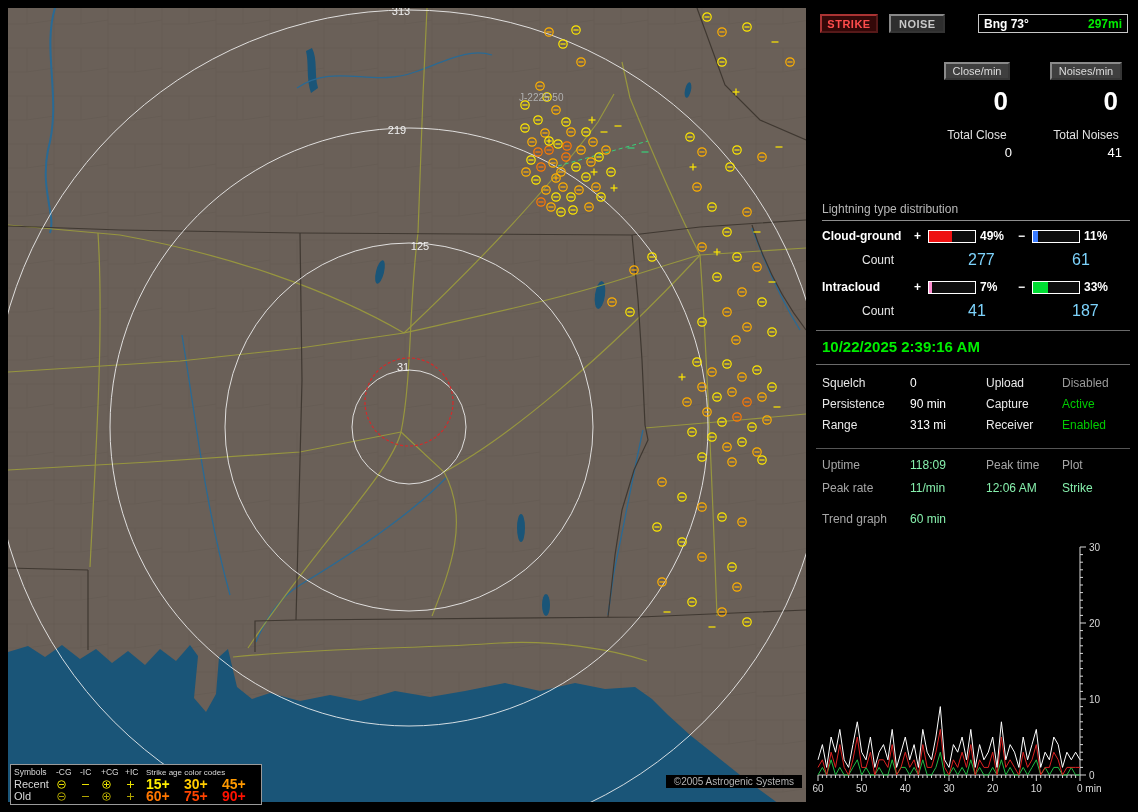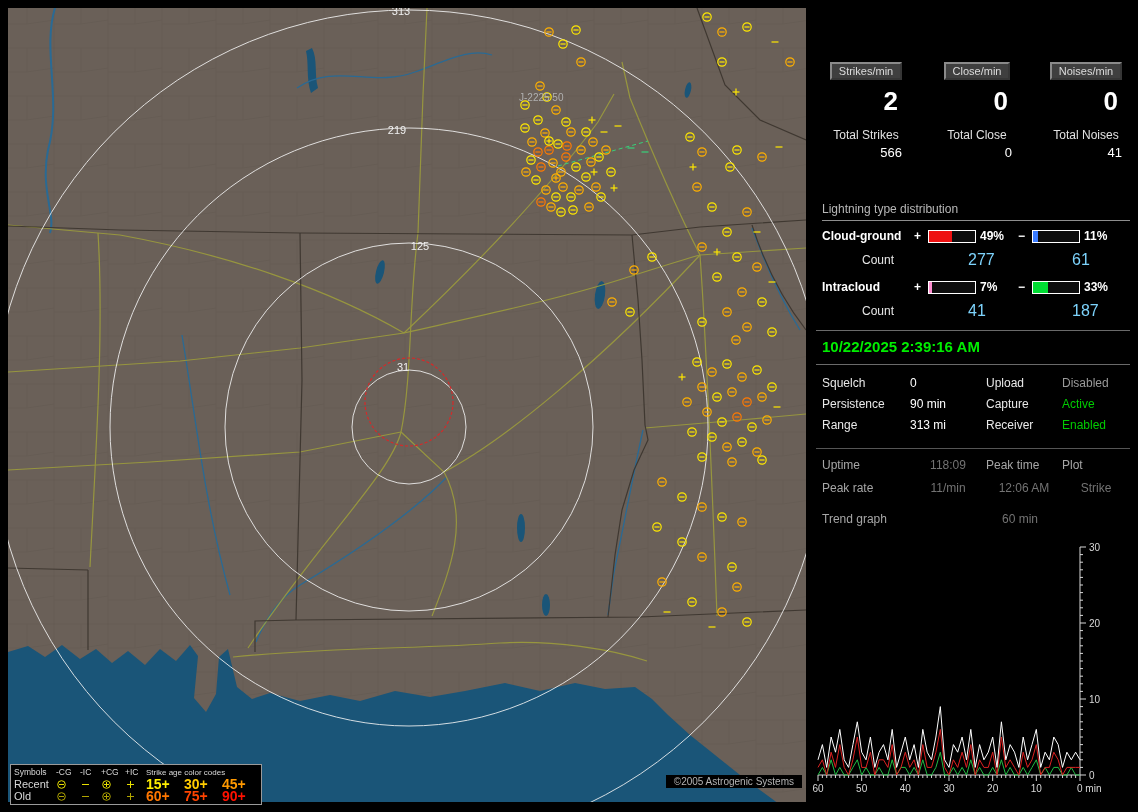--- a/index.html
+++ b/index.html
@@ -48,21 +48,21 @@
   .bar{width:46px;height:11px;border:1px solid #fff;background:#0d0d0d;}
   .bar i{display:block;height:100%;}
 
   .hline{position:absolute;left:4px;right:4px;height:1px;background:#6a6a6a;}
   .datetime{position:absolute;left:10px;top:330px;color:#00ee00;font-size:15px;font-weight:bold;}
 
   .sgrid{position:absolute;left:10px;right:4px;top:368px;display:grid;grid-template-columns:88px 76px 76px auto;row-gap:7px;font-size:12px;}
   .sl{color:#e8e8e8;} .sv{color:#fff;}
 
   .stats{position:absolute;left:10px;right:4px;top:450px;display:grid;grid-template-columns:88px 76px 76px auto;row-gap:9px;font-size:12px;}
-  .stl{color:#a6a6a6;} .stv{color:#737373;text-align:center;}
+  .stl{color:#a6a6a6;} .stv{color:#86efac;}
   .trendrow{position:absolute;left:10px;right:4px;top:504px;display:grid;grid-template-columns:88px auto;font-size:12px;}
 
   #trend-svg{position:absolute;left:0;top:530px;}
 </style>
 </head>
 <body>
 
 <div class="app">
 
   <div class="map-area">
@@ -740,27 +740,29 @@
         <span class="lg-age-v" style="color: rgb(255, 68, 0);">75+</span>
         <span class="lg-age-v" style="color: rgb(255, 17, 0);">90+</span>
       </div>
     </div>
 
     <div class="copyright">©2005 Astrogenic Systems</div>
   </div>
 
   <div class="panel">
 
-
-    <div class="rate-col rc1">
-      <button class="rate-btn">Strikes/min</button>
-      <div class="bignum">2</div>
-      <div class="tot-lbl">Total Strikes</div>
-      <div class="tot-val">566</div>
+    <div class="topbar">
+      <button class="btn-strike">STRIKE</button>
+      <button class="btn-noise">NOISE</button>
+      <div class="bng-box">
+        <span class="b1">Bng 73°</span>
+        <span class="b2">297mi</span>
+      </div>
     </div>
+
     <div class="rate-col rc2">
       <button class="rate-btn">Close/min</button>
       <div class="bignum">0</div>
       <div class="tot-lbl">Total Close</div>
       <div class="tot-val">0</div>
     </div>
     <div class="rate-col rc3">
       <button class="rate-btn">Noises/min</button>
       <div class="bignum">0</div>
       <div class="tot-lbl">Total Noises</div>

